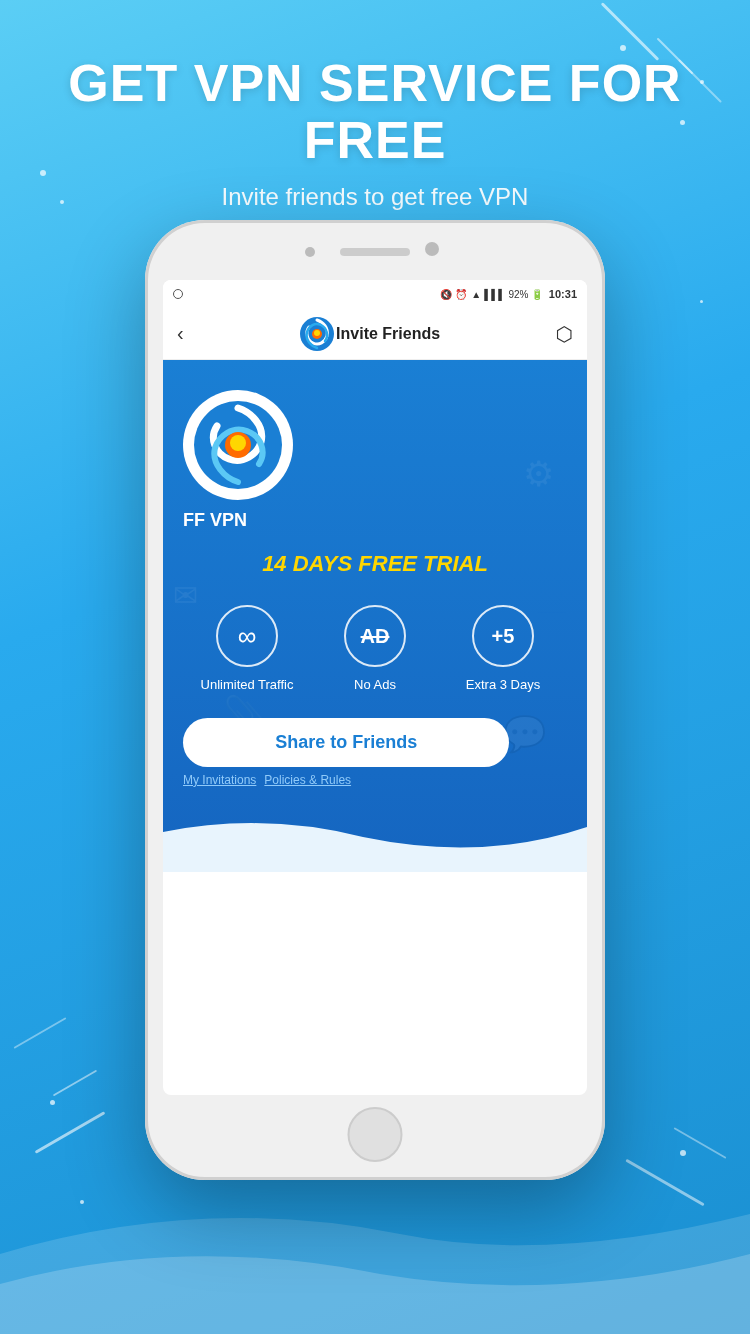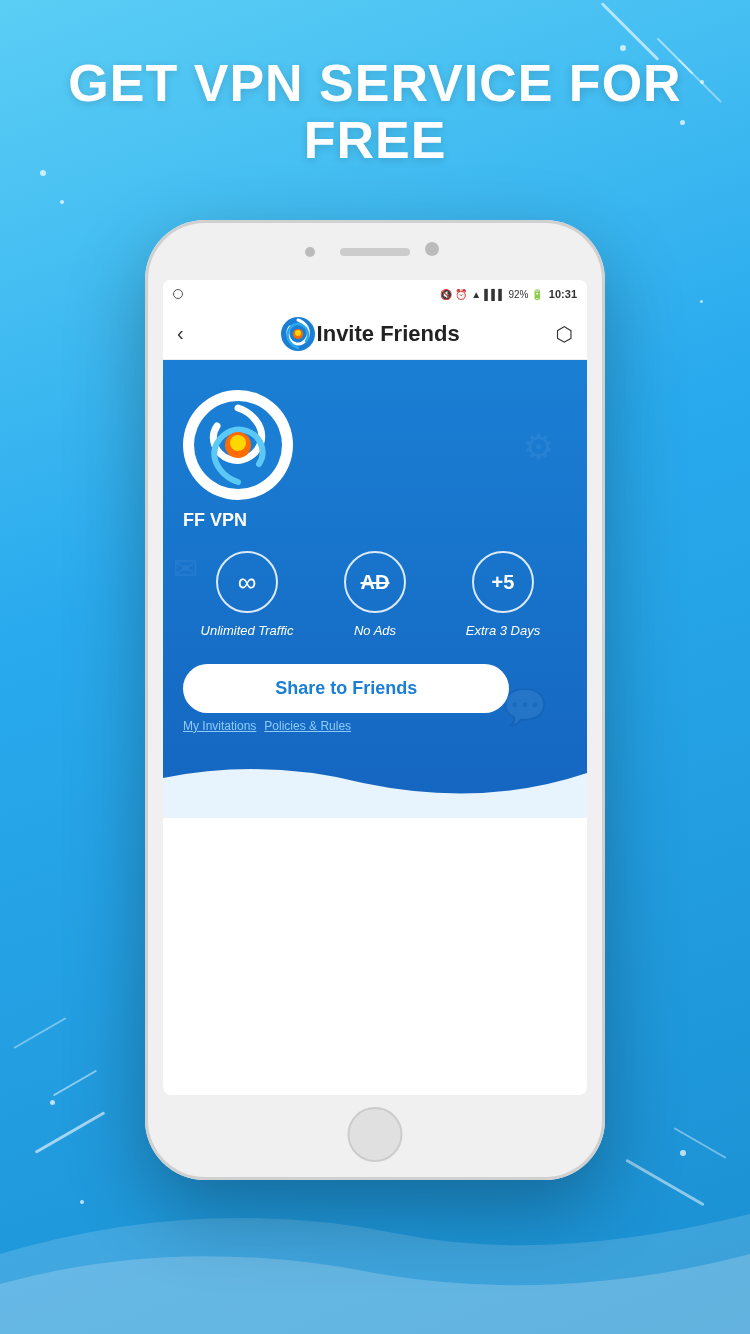--- a/index.html
+++ b/index.html
@@ -146,21 +146,21 @@
       display: flex;
       align-items: center;
       justify-content: space-between;
       padding: 0 14px;
       border-bottom: 1px solid #eee;
     }
     .app-bar-title {
       display: flex;
       align-items: center;
       gap: 1px;
-      font-size: 22px;
+      font-size: 16px;
       font-weight: 600;
       color: #222;
     }
     .back-arrow {
       font-size: 20px;
       color: #333;
       cursor: pointer;
     }
     .share-icon {
       font-size: 20px;
@@ -258,21 +258,20 @@
       align-items: center;
       justify-content: center;
       color: #fff;
       font-size: 22px;
     }
     .feature-label {
       color: #fff;
       font-size: 13px;
       text-align: center;
       line-height: 1.3;
-      font-style: italic;
     }
 
     
     .share-btn {
       background: #fff;
       border: none;
       border-radius: 30px;
       padding: 14px 0;
       width: 85%;
       font-size: 18px;
@@ -323,20 +322,21 @@
 
 <div style="position:absolute;bottom:0;left:0;right:0;height:200px;z-index:1;overflow:hidden;">
   <svg viewBox="0 0 750 200" xmlns="http://www.w3.org/2000/svg" preserveAspectRatio="none" style="width:100%;height:100%;">
     <path d="M0,120 Q200,60 400,100 Q550,130 750,80 L750,200 L0,200 Z" fill="rgba(255,255,255,0.15)"></path>
     <path d="M0,150 Q180,100 380,140 Q560,170 750,120 L750,200 L0,200 Z" fill="rgba(255,255,255,0.2)"></path>
   </svg>
 </div>
 
 <div class="hero-section">
   <h1 class="hero-title">GET VPN SERVICE FOR FREE</h1>
+  <p class="hero-subtitle">Invite friends to get free VPN</p>
 </div>
 
 <div class="phone-wrapper">
   <div class="phone-outer">
     <div class="phone-speaker"></div>
     <div class="phone-camera"></div>
     <div class="phone-mic"></div>
 
     <div class="phone-home"></div>
 
@@ -402,20 +402,21 @@
               <path d="M45,8 C58,12 72,26 68,42 C64,55 50,64 36,59 C22,54 16,38 24,26" fill="none" stroke="white" stroke-width="7" stroke-linecap="round"></path>
               <path d="M45,82 C32,78 18,64 22,48 C26,35 40,26 54,31 C68,36 74,52 66,64" fill="none" stroke="#5bc8f5" stroke-width="6" stroke-linecap="round"></path>
 
               <circle cx="45" cy="45" r="13" fill="#FF6B00"></circle>
               <circle cx="45" cy="43" r="8" fill="#FFD600"></circle>
             </svg>
           </div>
 
           <div class="app-name">FF VPN</div>
 
+          <div class="promo-subheadline">14 DAYS FREE TRIAL</div>
 
           <div class="features-row">
             <div class="feature-item">
               <div class="feature-icon-circle">
                 <span style="font-size:26px;">∞</span>
               </div>
               <span class="feature-label">Unlimited Traffic</span>
             </div>
             <div class="feature-item">
               <div class="feature-icon-circle">

